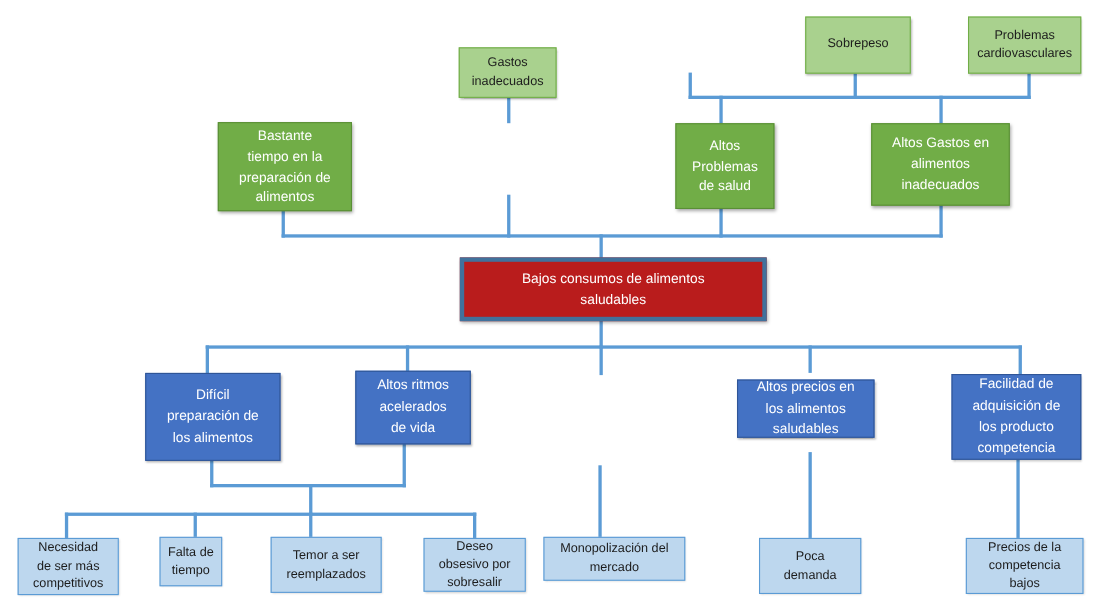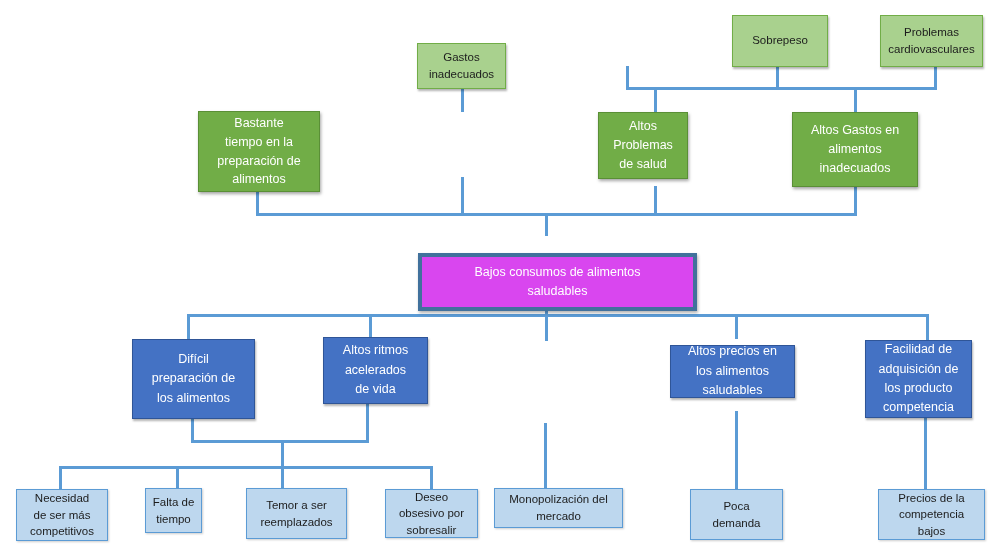--- a/index.html
+++ b/index.html
@@ -25,26 +25,25 @@
     box-shadow:1px 2px 2px rgba(0,0,0,0.30);
   }
   .lvl-green{
     background:#71ad47;
     border:1px solid #5a8f36;
     color:#ffffff;
     font-size:12.5px;line-height:1.5;
     box-shadow:1px 2px 3px rgba(0,0,0,0.35);
   }
   .central{
-    background:#d946ef;
+    background:#b91c1c;
     border:4px solid #41719c;
     color:#ffffff;
     font-size:12.5px;line-height:1.55;
     box-shadow:1px 2px 3px rgba(0,0,0,0.30);
-    margin-top:19px;
   }
   .lvl-blue{
     background:#4472c4;
     border:1.5px solid #2f5597;
     color:#ffffff;
     font-size:12.5px;line-height:1.55;
     box-shadow:1px 2px 2px rgba(0,0,0,0.30);
   }
   .lvl-lightblue{
     background:#bdd7ee;
@@ -111,21 +110,21 @@
     <span class="lbl">Problemas
 cardiovasculares</span>
   </div>
 
   <div class="node lvl-green" style="left:198px;top:111px;width:122px;height:81px">
     <span class="lbl">Bastante
 tiempo en la
 preparación de
 alimentos</span>
   </div>
-  <div class="node lvl-green" style="left:598px;top:112px;width:90px;height:67px">
+  <div class="node lvl-green" style="left:614px;top:112px;width:90px;height:78px">
     <span class="lbl">Altos
 Problemas
 de salud</span>
   </div>
   <div class="node lvl-green" style="left:792px;top:112px;width:126px;height:75px">
     <span class="lbl">Altos Gastos en
 alimentos
 inadecuados</span>
   </div>
 
@@ -142,21 +141,21 @@
   <div class="node lvl-blue" style="left:323px;top:337px;width:105px;height:67px">
     <span class="lbl">Altos ritmos
 acelerados
 de vida</span>
   </div>
   <div class="node lvl-blue" style="left:670px;top:345px;width:125px;height:53px">
     <span class="lbl">Altos precios en
 los alimentos
 saludables</span>
   </div>
-  <div class="node lvl-blue" style="left:865px;top:340px;width:107px;height:78px">
+  <div class="node lvl-blue" style="left:865px;top:340px;width:118px;height:78px">
     <span class="lbl">Facilidad de
 adquisición de
 los producto
 competencia</span>
   </div>
 
   <div class="node lvl-lightblue" style="left:16px;top:489px;width:92px;height:52px">
     <span class="lbl">Necesidad
 de ser más
 competitivos</span>

